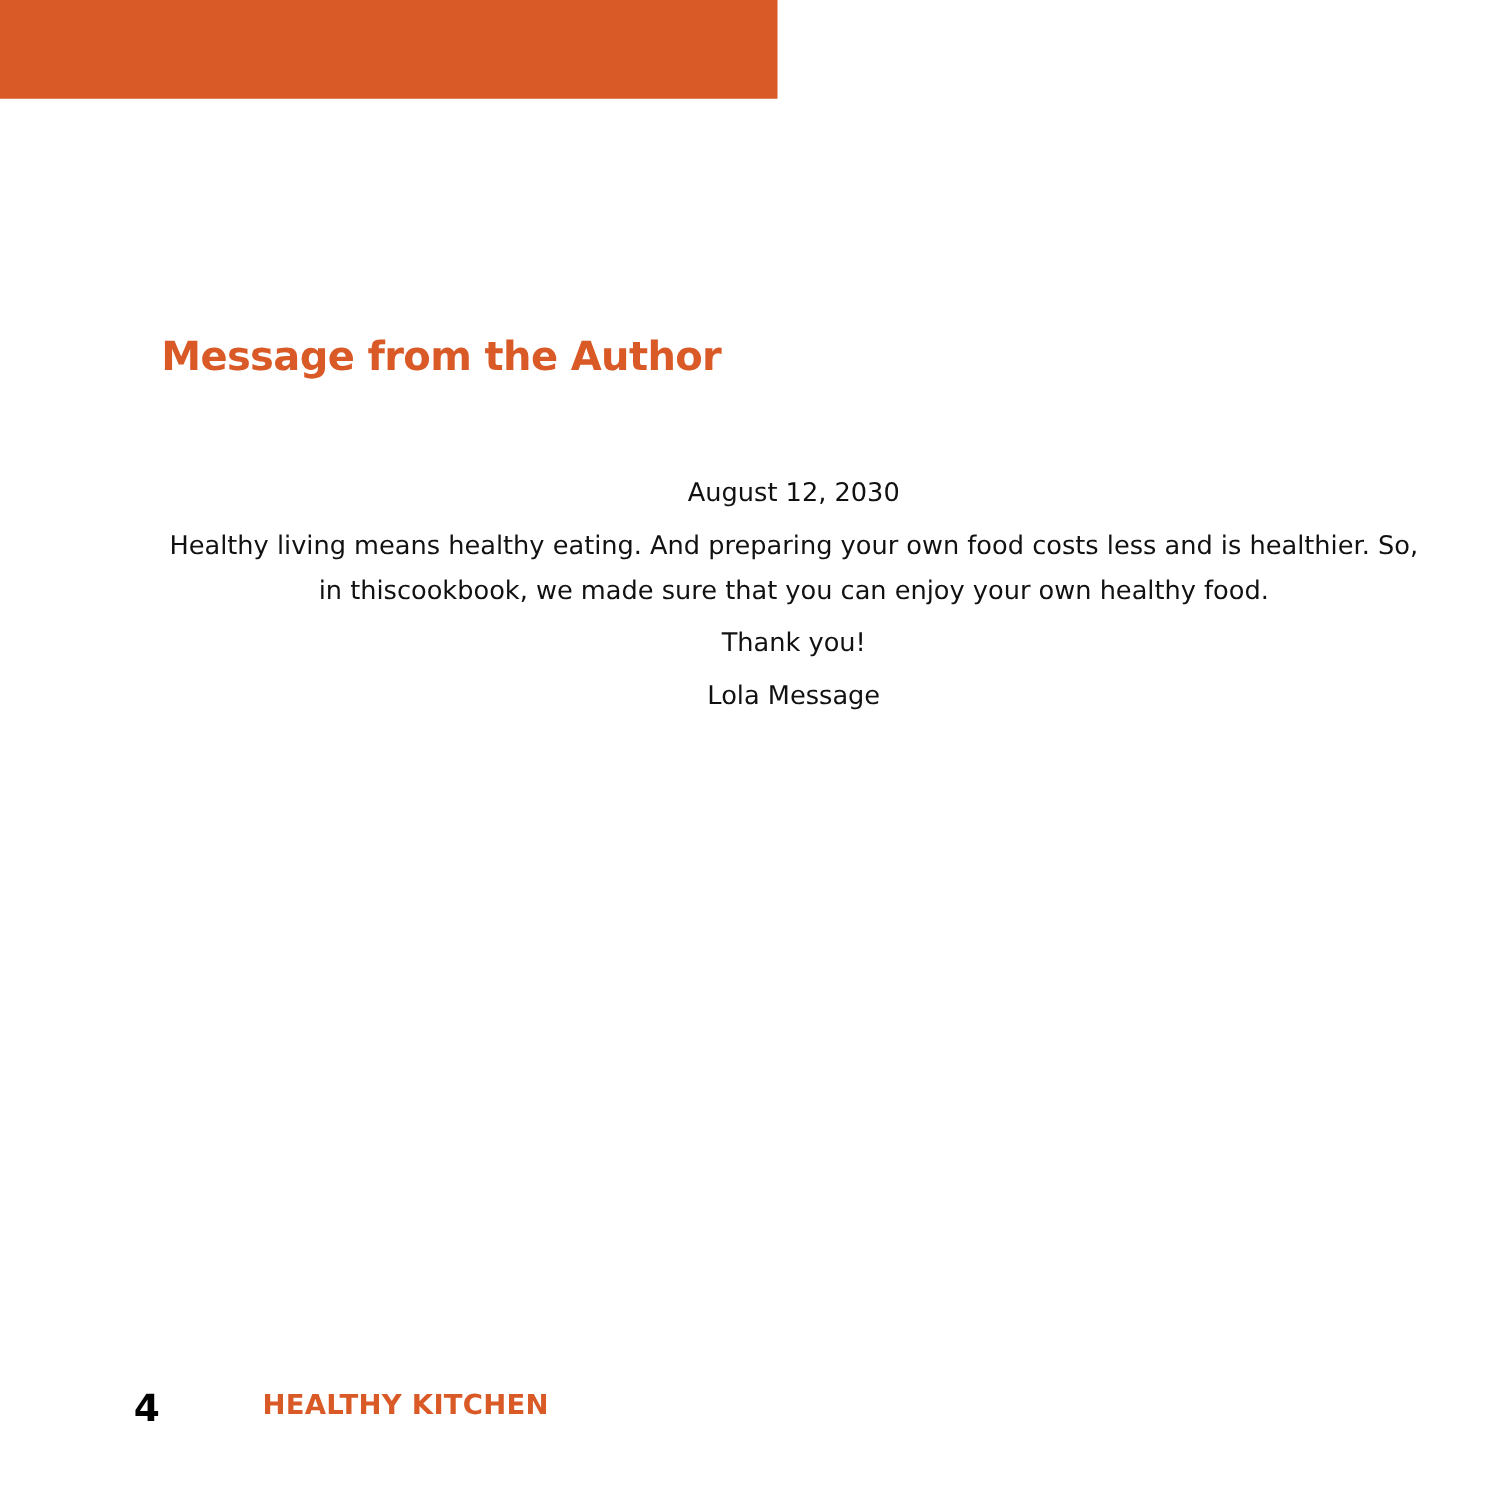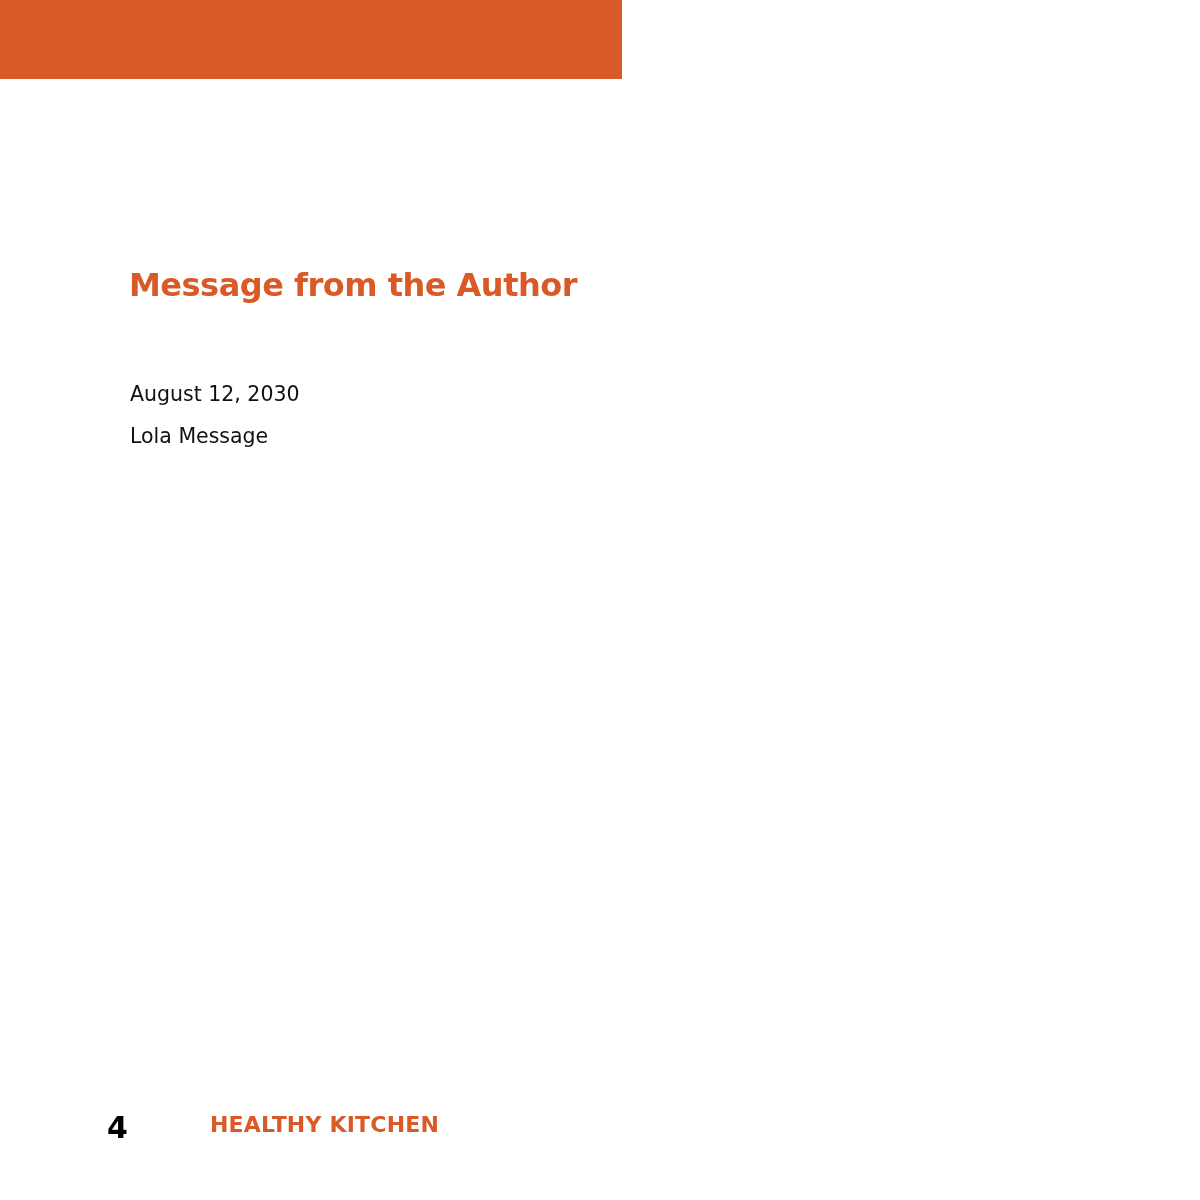--- a/index.html
+++ b/index.html
@@ -37,20 +37,21 @@
     }
     .letter {
       position: absolute;
       left: 130px;
       top: 376px;
       width: 1010px;
       font-family: "DejaVu Sans", sans-serif;
       font-size: 20.5px;
       line-height: 36px;
       color: #111111;
+      text-align: center;
     }
     .letter p {
       margin: 0 0 6px 0;
     }
     .footer-page {
       position: absolute;
       left: 107px;
       top: 1110px;
       font-family: "DejaVu Sans", sans-serif;
       font-weight: bold;
@@ -71,17 +72,19 @@
   </style>
 </head>
 <body>
 
 <div class="top-bar"></div>
 
 <h1 class="title">Message from the Author</h1>
 
 <div class="letter">
   <p>August 12, 2030</p>
+  <p>Healthy living means healthy eating. And preparing your own food costs less and is healthier. So, in thiscookbook, we made sure that you can enjoy your own healthy food.</p>
+  <p>Thank you!</p>
   <p>Lola Message</p>
 </div>
 
 <div class="footer-page">4</div>
 <div class="footer-title">HEALTHY KITCHEN</div>
 
 </body></html>

